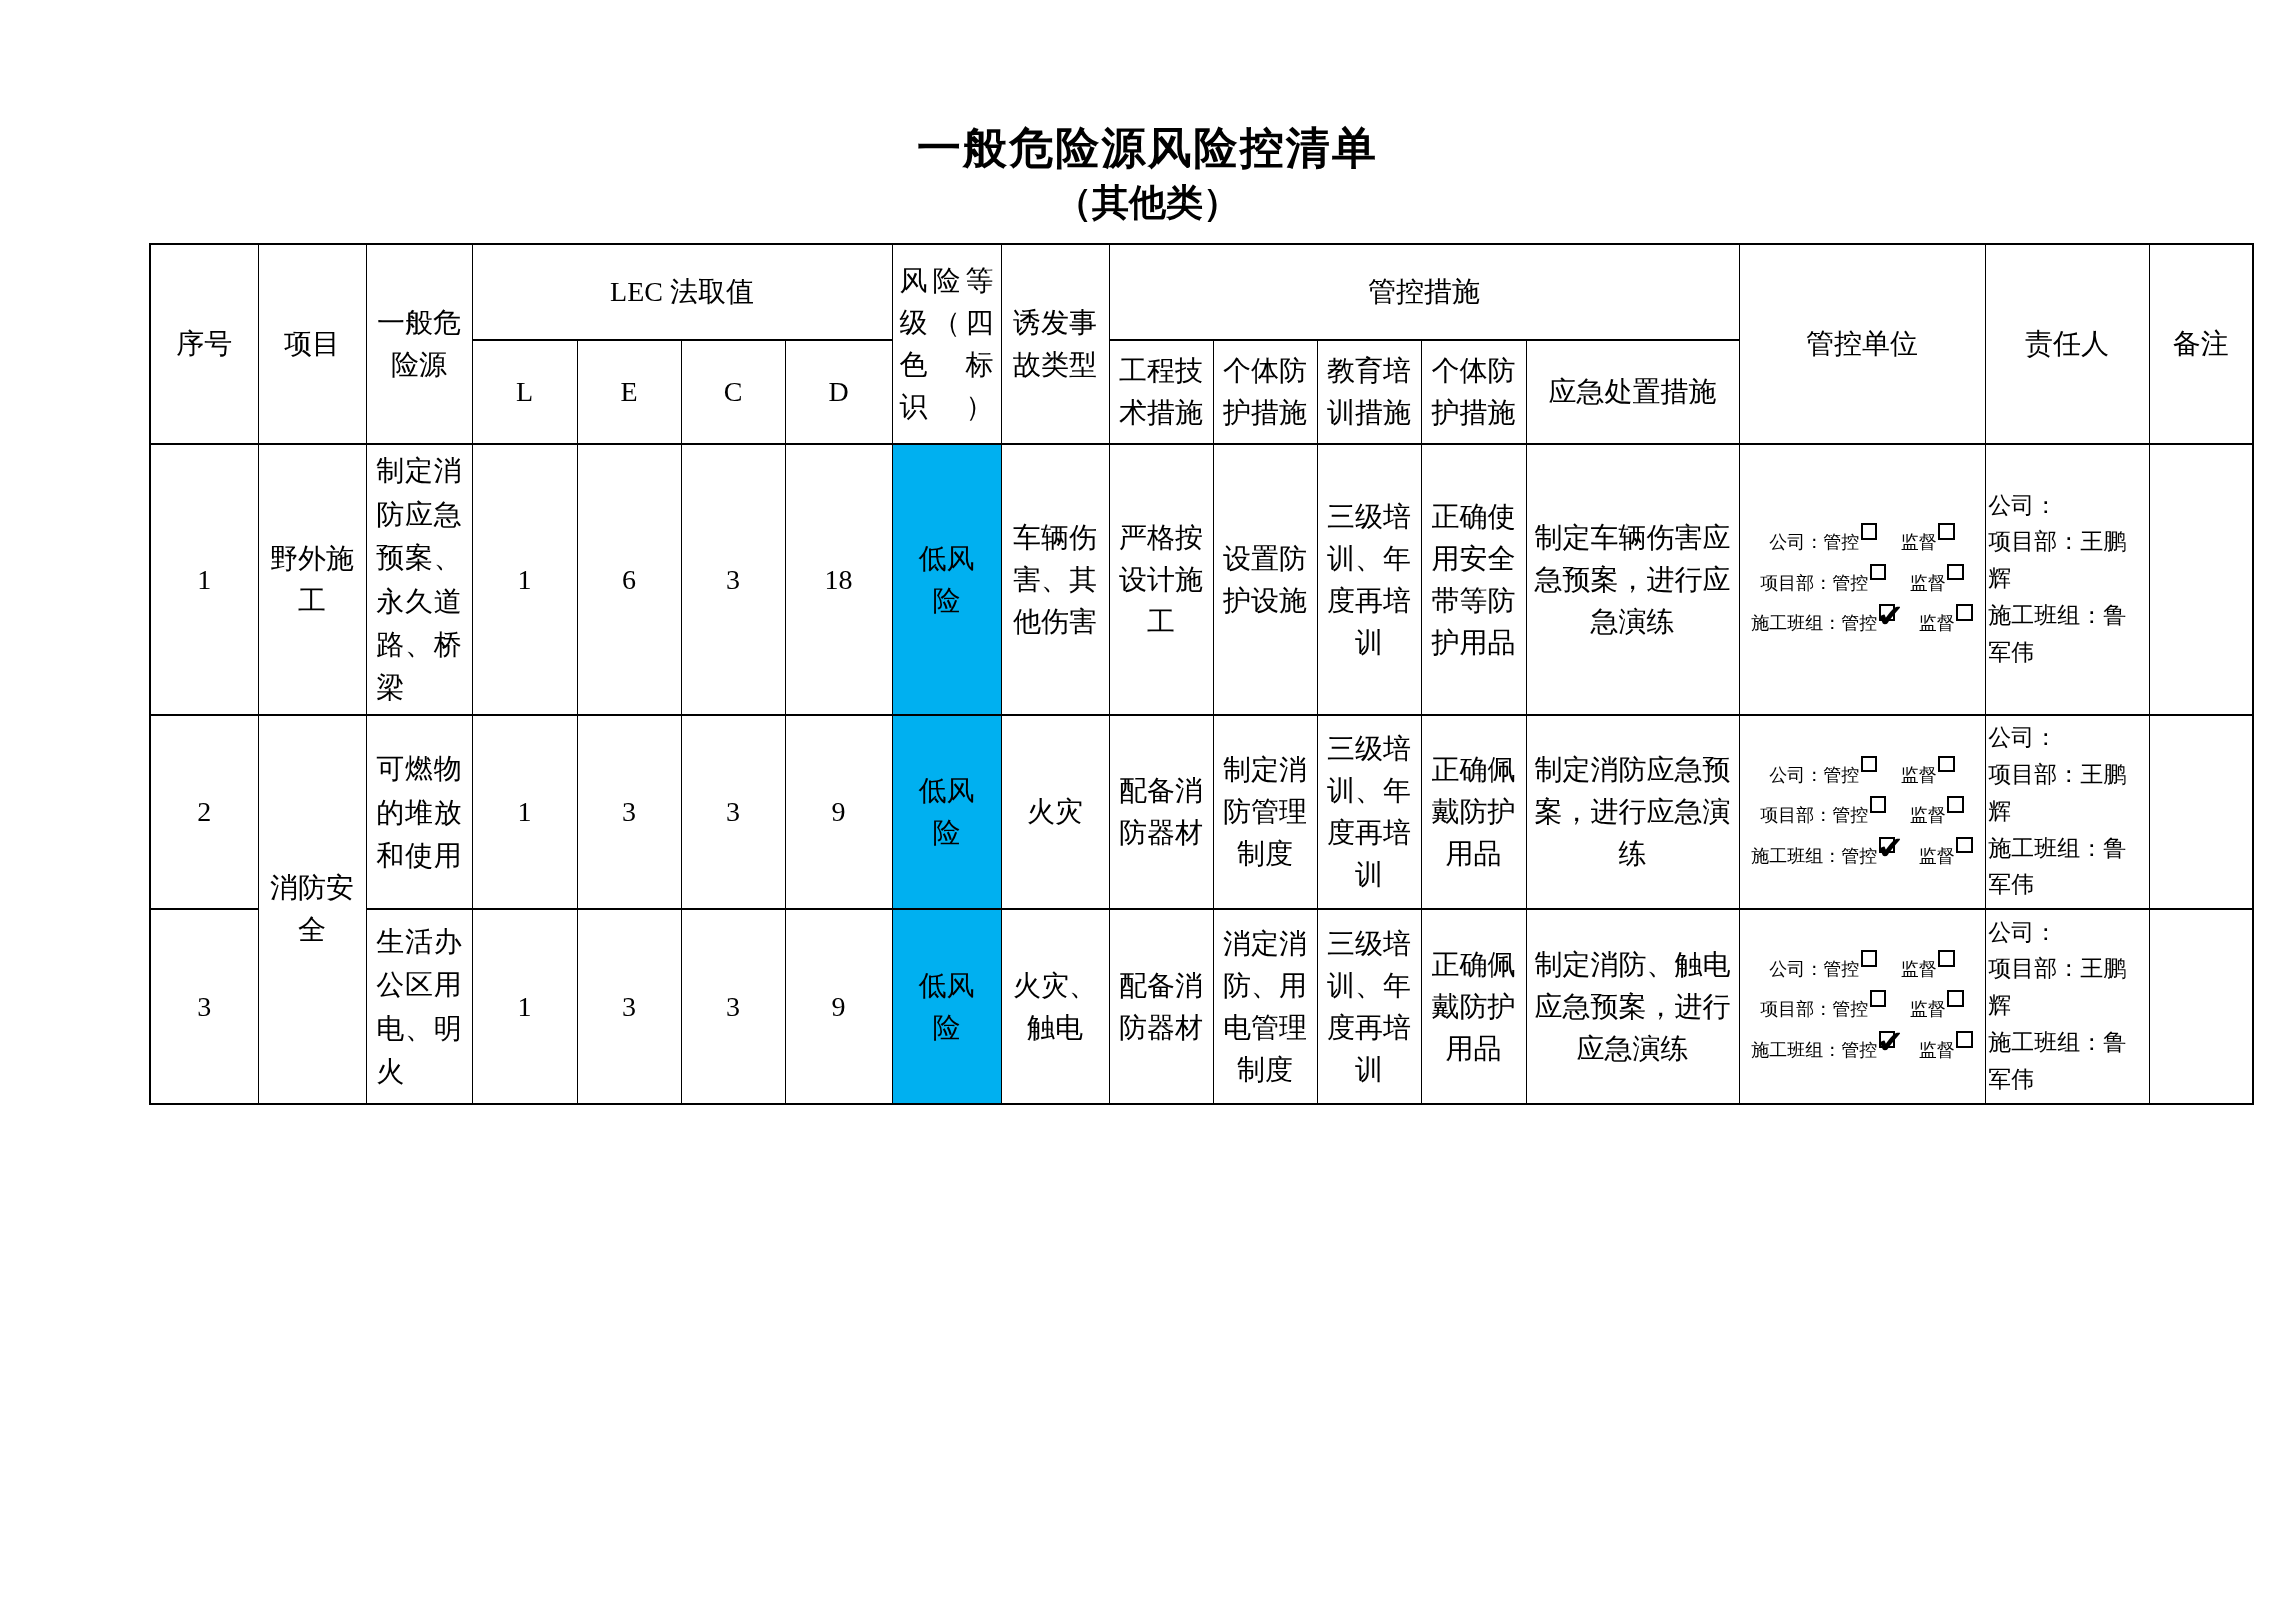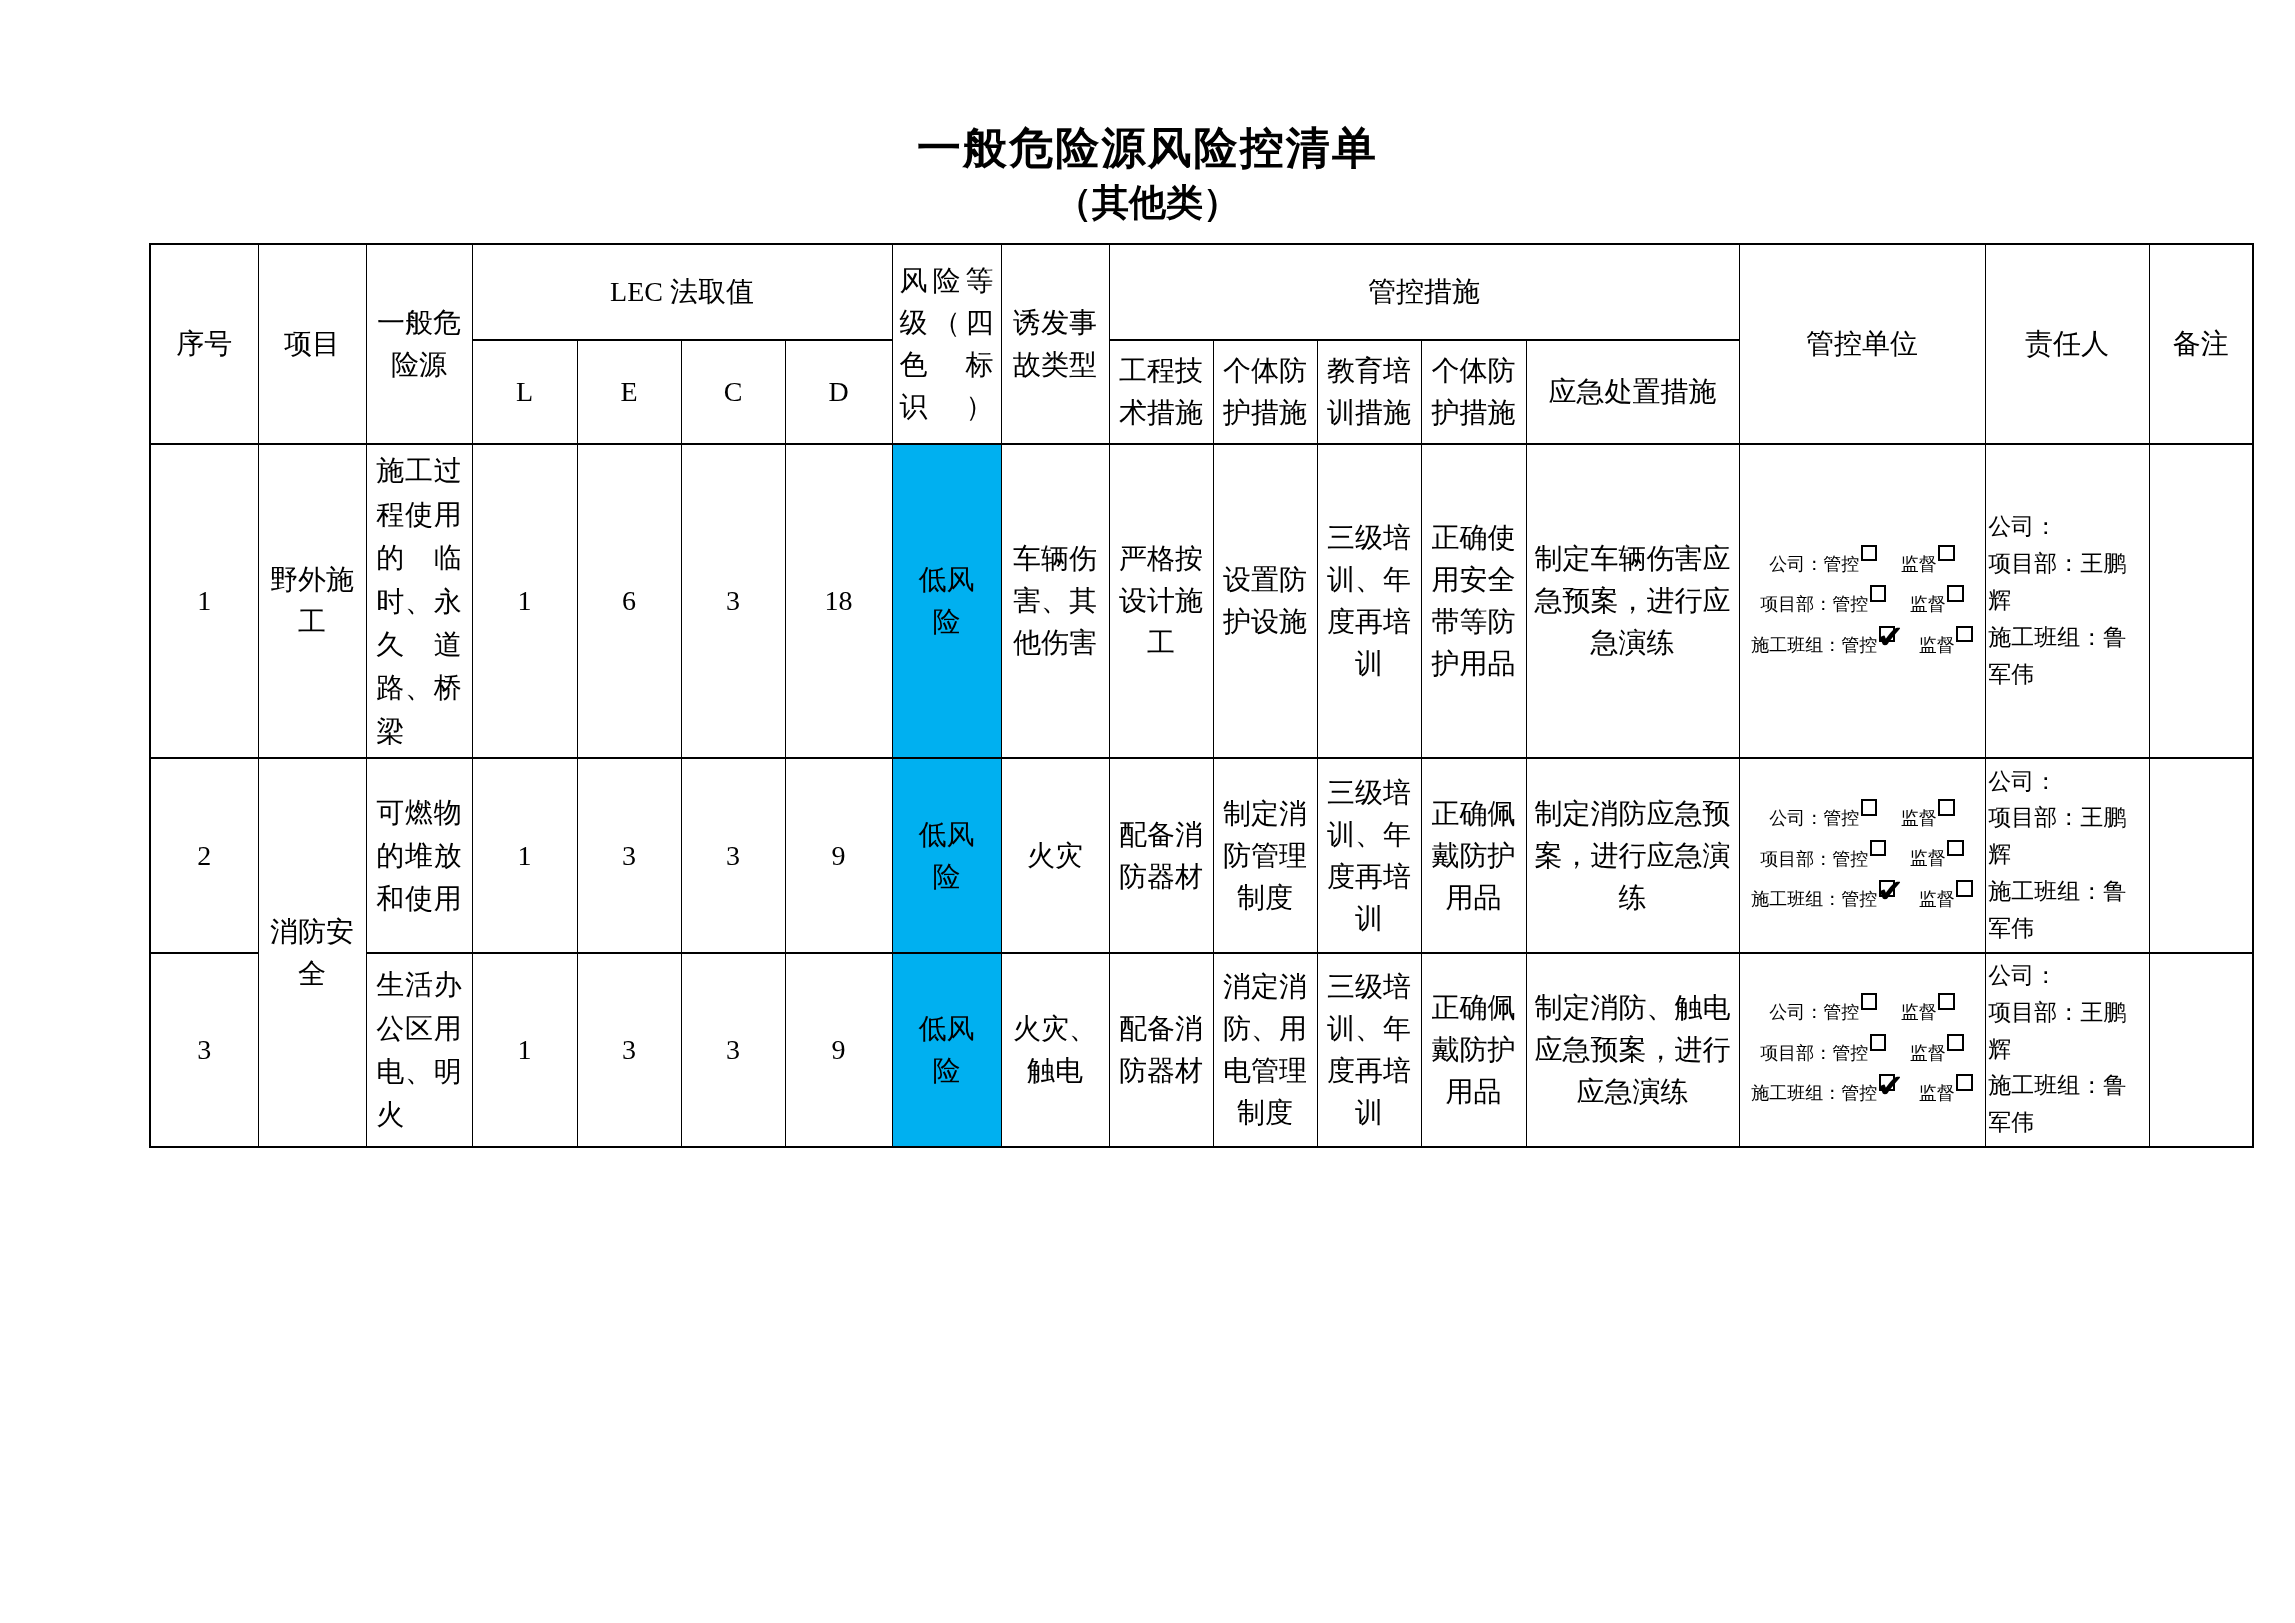--- a/index.html
+++ b/index.html
@@ -131,21 +131,21 @@
         <th>个体防护措施</th>
         <th>教育培训措施</th>
         <th>个体防护措施</th>
         <th>应急处置措施</th>
       </tr>
     </thead>
     <tbody>
       <tr class="r1">
         <td>1</td>
         <td>野外施工</td>
-        <td class="hazard">施工过程使用的临时、永久道路、桥梁</td>
+        <td class="hazard">制定消防应急预案、永久道路、桥梁</td>
         <td>1</td>
         <td>6</td>
         <td>3</td>
         <td>18</td>
         <td class="risk-level" style="background: rgb(0, 176, 240);">低风险</td>
         <td>车辆伤害、其他伤害</td>
         <td>严格按设计施工</td>
         <td>设置防护设施</td>
         <td>三级培训、年度再培训</td>
         <td>正确使用安全带等防护用品</td>

